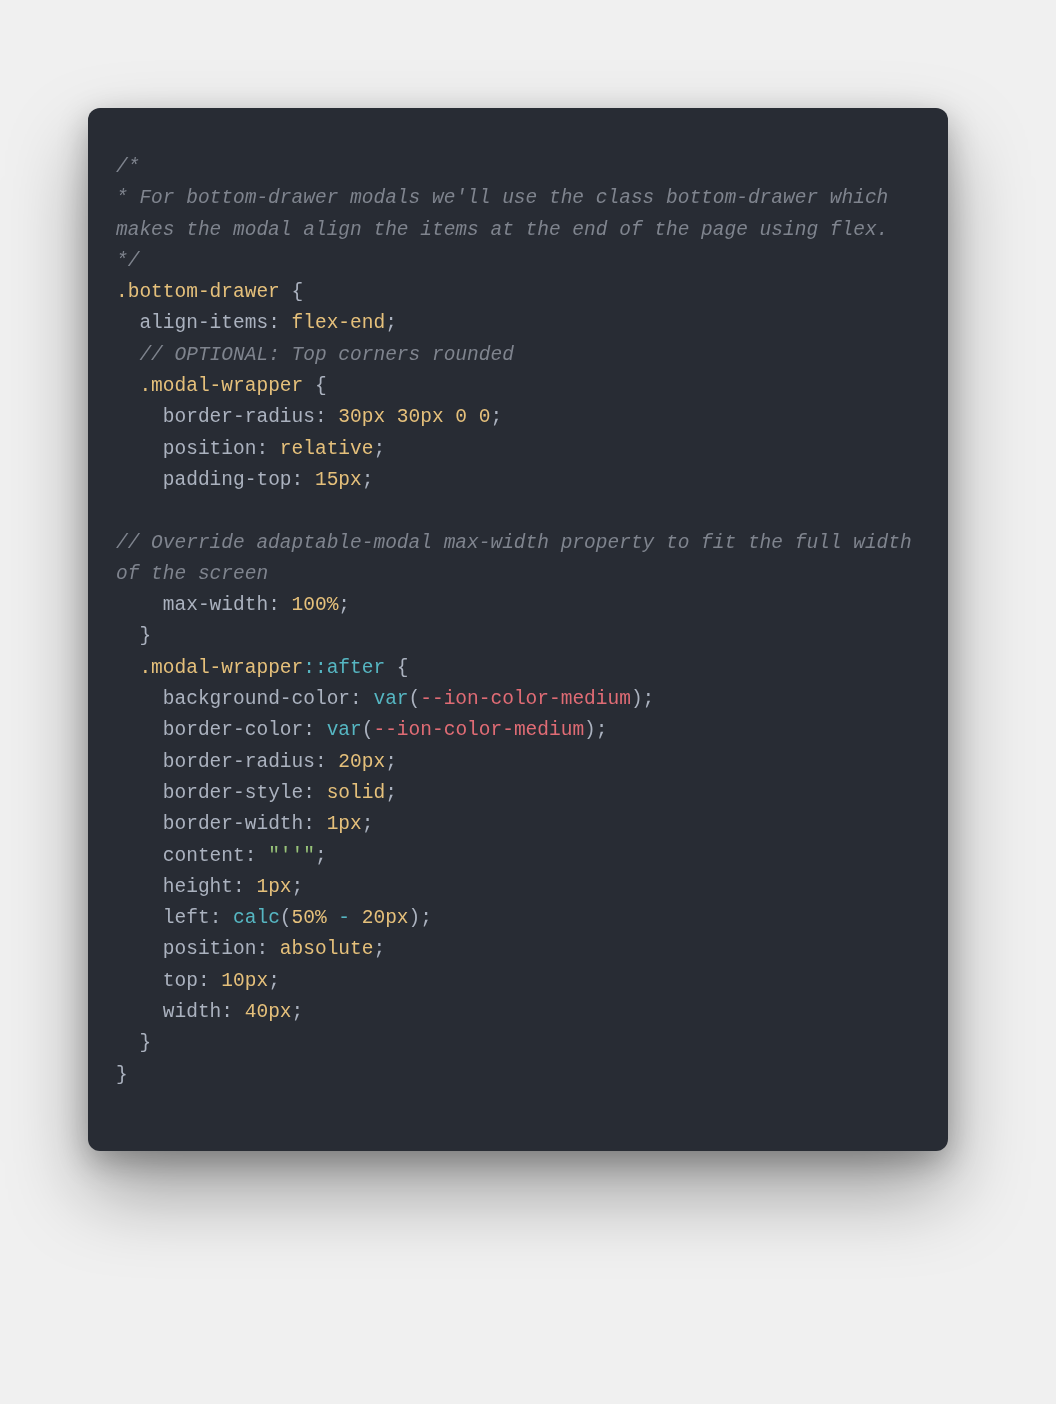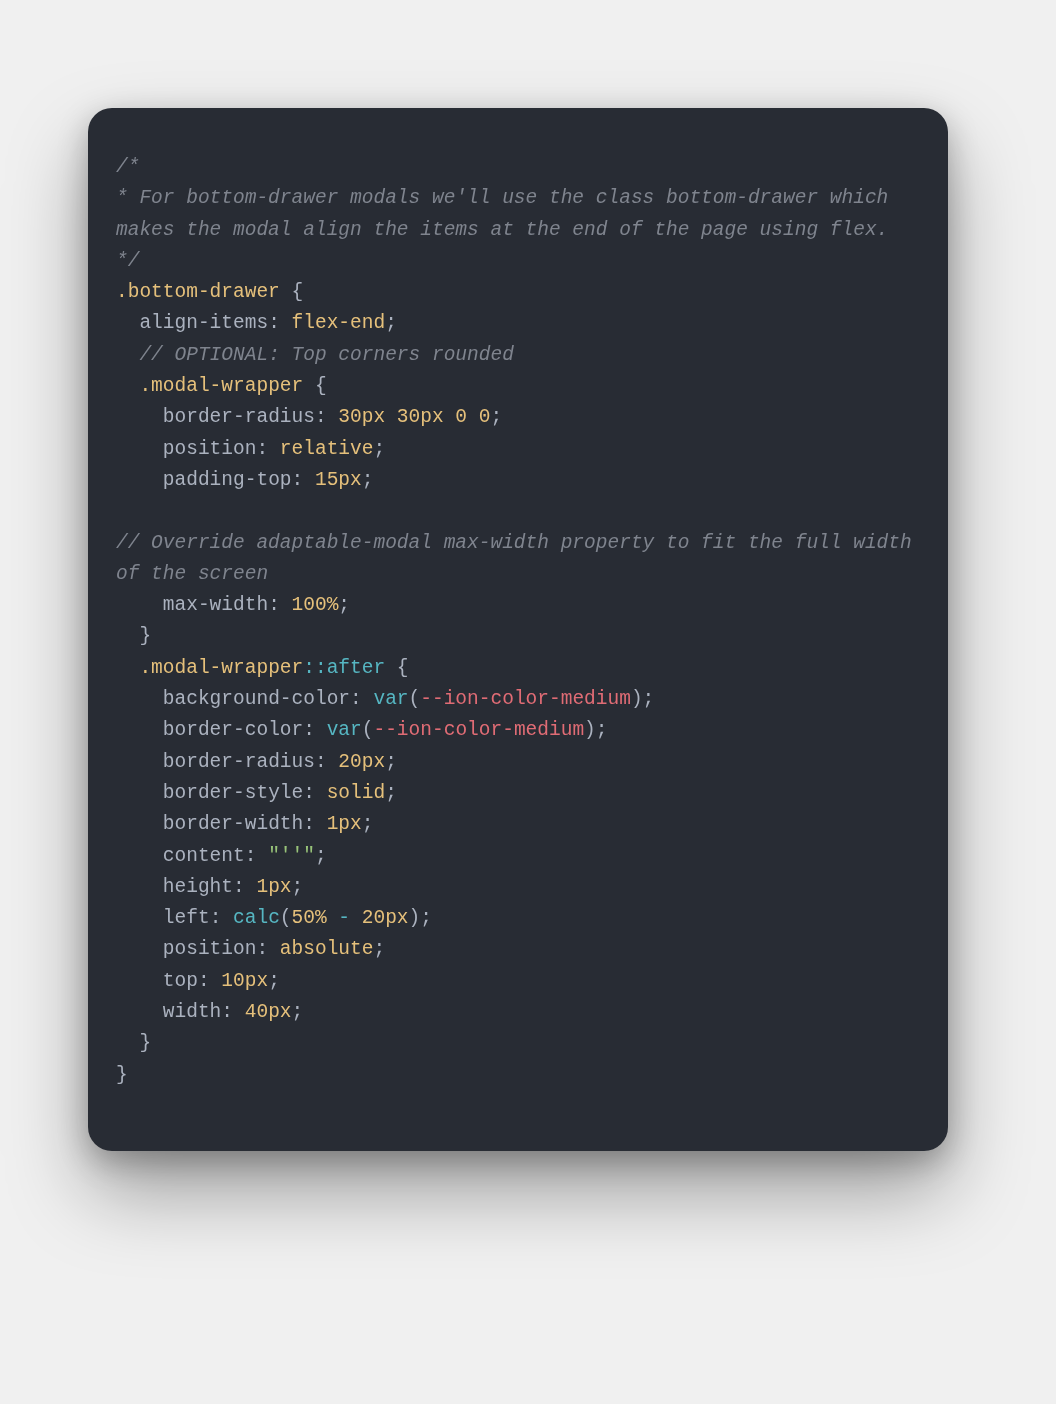--- a/index.html
+++ b/index.html
@@ -14,21 +14,21 @@
     width: 1056px;
     height: 1404px;
     position: relative;
   }
   .code-card {
     position: absolute;
     left: 88px;
     top: 108px;
     width: 860px;
     background: #282c34;
-    border-radius: 24px;
+    border-radius: 12px;
     box-shadow: 0 40px 80px rgba(0,0,0,0.35), 0 10px 30px rgba(0,0,0,0.25);
     padding: 44px 28px 60px 28px;
     box-sizing: border-box;
   }
   pre.code {
     margin: 0;
     font-family: ui-monospace, SFMono-Regular, "SF Mono", Menlo, Consolas, "Liberation Mono", monospace;
     font-size: 19.5px;
     line-height: 31.3px;
     color: #abb2bf;

